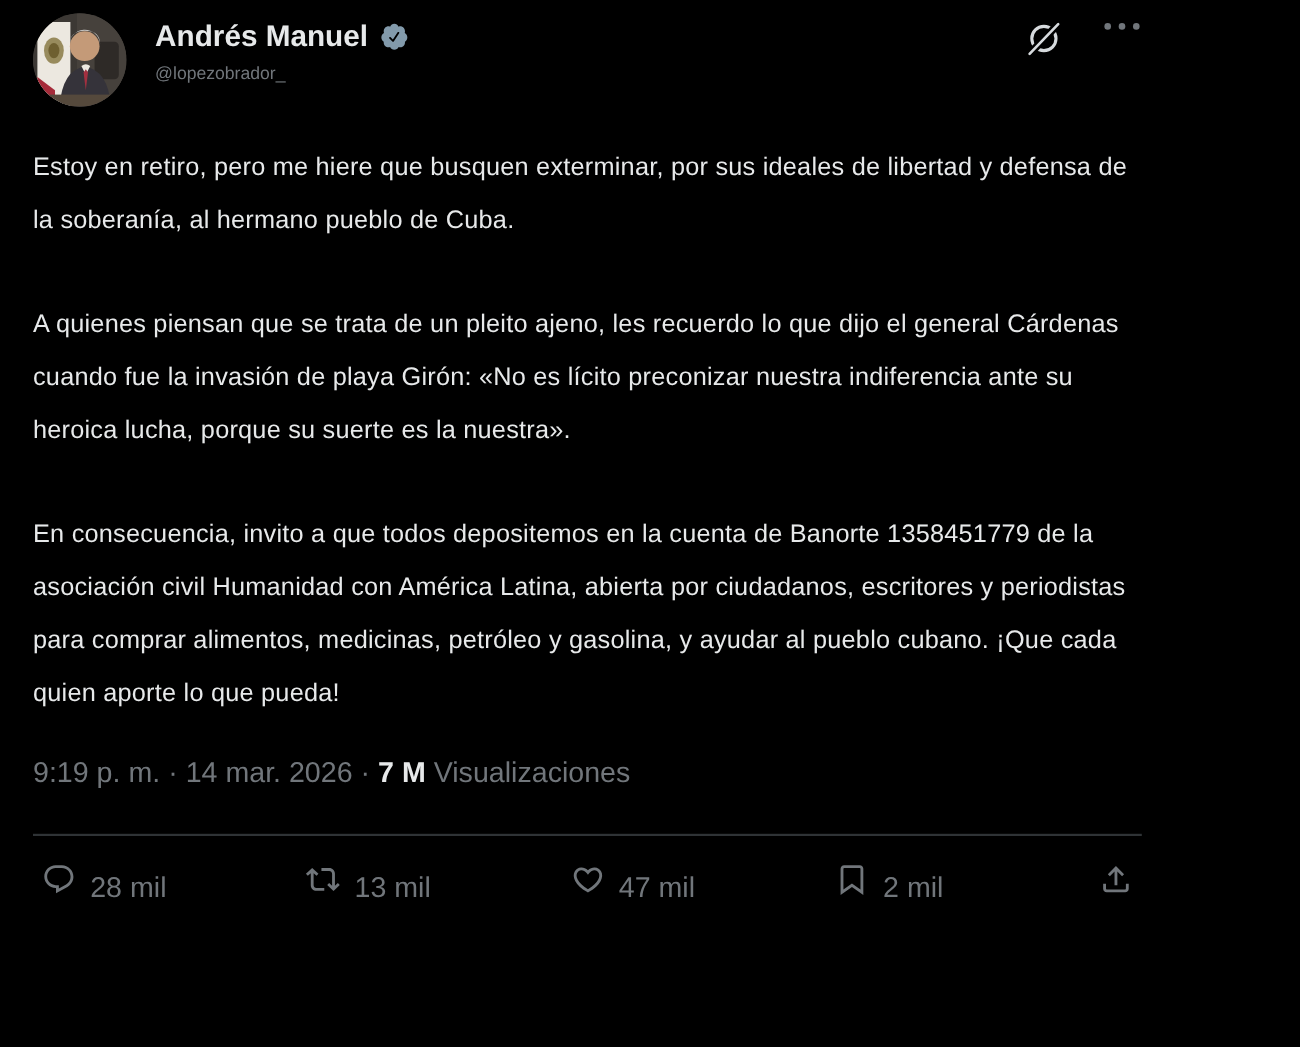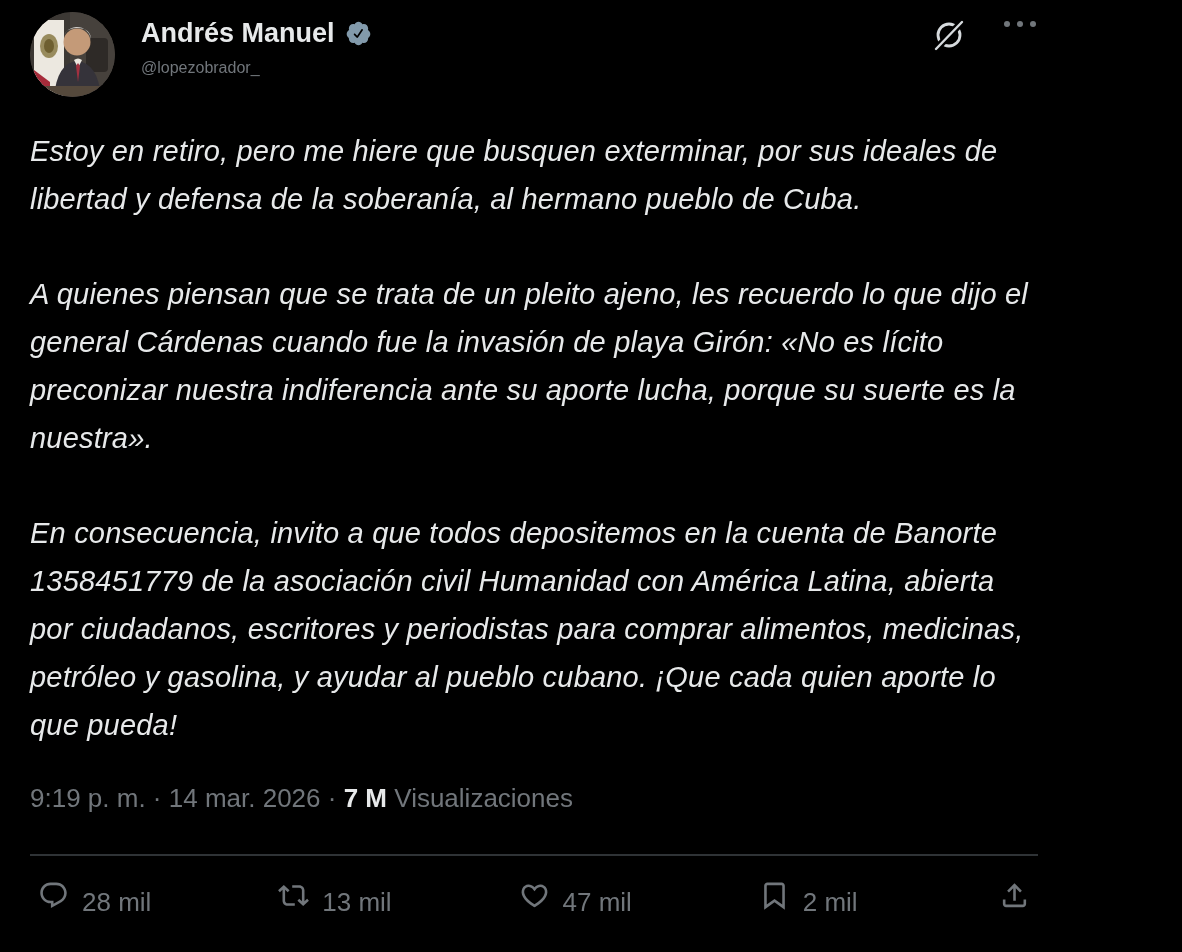--- a/index.html
+++ b/index.html
@@ -17,21 +17,21 @@
   .author-name-row { display:flex; align-items:center; gap:10px; }
   .author-name { font-size:27px; font-weight:700; color:#e7e9ea; line-height:1.2; }
   .badge { display:flex; }
   .badge svg { width:27px; height:27px; display:block; }
   .author-handle { font-size:16px; color:#71767b; margin-top:9px; line-height:1.2; }
   .header-actions { display:flex; align-items:flex-start; gap:36px; padding-top:6px; }
   .icon-btn { background:none; border:none; padding:0; cursor:pointer; display:flex; align-items:center; }
 
   
   .body { margin-top:30px; }
-  .body p { margin:0 0 47px; font-size:29px; line-height:48px; color:#e7e9ea; letter-spacing:0.2px;font-style:italic; }
+  .body p { margin:0 0 47px; font-size:23px; line-height:48px; color:#e7e9ea; letter-spacing:0.2px; }
   .body p:last-child { margin-bottom:17px; }
 
   
   .meta { margin-top:33px; font-size:26px; color:#71767b; line-height:1.3; }
   .meta .views-count { color:#e7e9ea; font-weight:700; }
 
   .divider { border:none; border-top:2px solid #2f3336; margin:38px 0 0; }
 
   
   .actions { display:flex; align-items:center; padding:24px 8px 0; }
@@ -108,21 +108,21 @@
             <circle cx="18" cy="6" r="3" fill="#71767b"></circle>
             <circle cx="31" cy="6" r="3" fill="#71767b"></circle>
           </svg>
         </span>
       </button>
     </div>
   </div>
 
   <div class="body">
     <p>Estoy en retiro, pero me hiere que busquen exterminar, por sus ideales de libertad y defensa de la soberanía, al hermano pueblo de Cuba.</p>
-    <p>A quienes piensan que se trata de un pleito ajeno, les recuerdo lo que dijo el general Cárdenas cuando fue la invasión de playa Girón: «No es lícito preconizar nuestra indiferencia ante su aporte lucha, porque su suerte es la nuestra».</p>
+    <p>A quienes piensan que se trata de un pleito ajeno, les recuerdo lo que dijo el general Cárdenas cuando fue la invasión de playa Girón: «No es lícito preconizar nuestra indiferencia ante su heroica lucha, porque su suerte es la nuestra».</p>
     <p>En consecuencia, invito a que todos depositemos en la cuenta de Banorte 1358451779 de la asociación civil Humanidad con América Latina, abierta por ciudadanos, escritores y periodistas para comprar alimentos, medicinas, petróleo y gasolina, y ayudar al pueblo cubano. ¡Que cada quien aporte lo que pueda!</p>
   </div>
 
   <div class="meta">
     <span>9:19 p. m.</span>
     <span>·</span>
     <span>14 mar. 2026</span>
     <span>·</span>
     <span class="views-count">7 M</span>
     <span>Visualizaciones</span>

